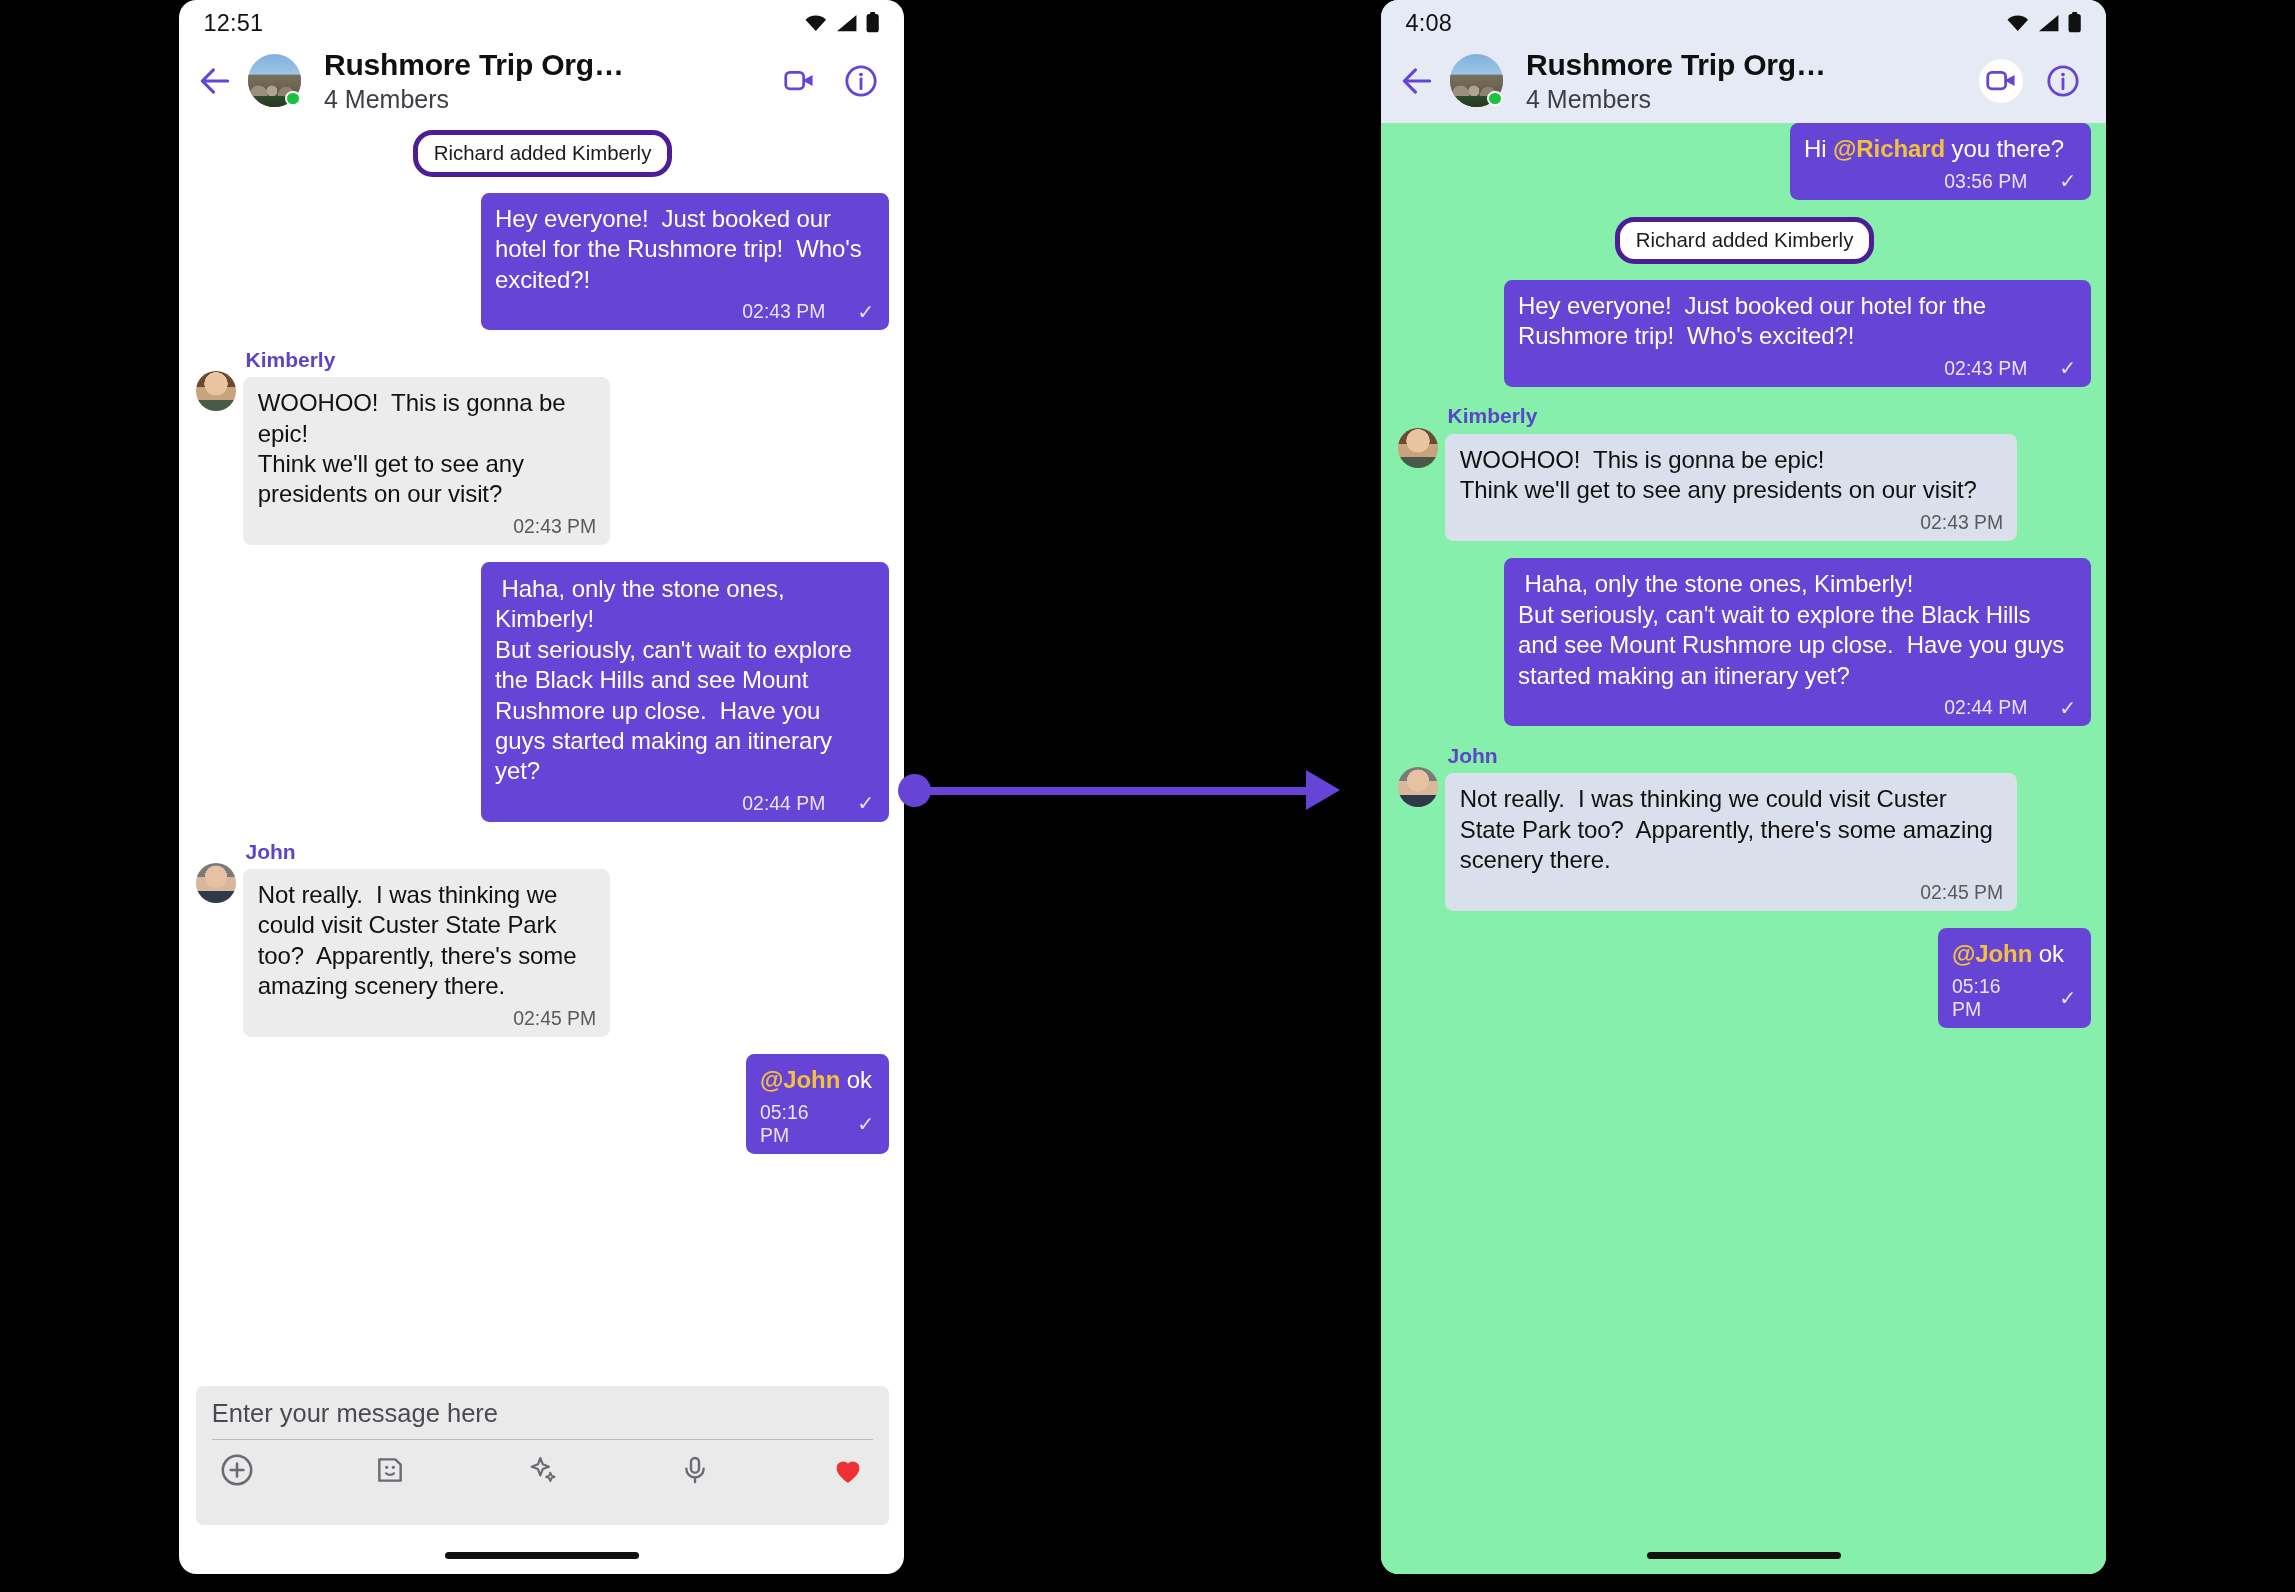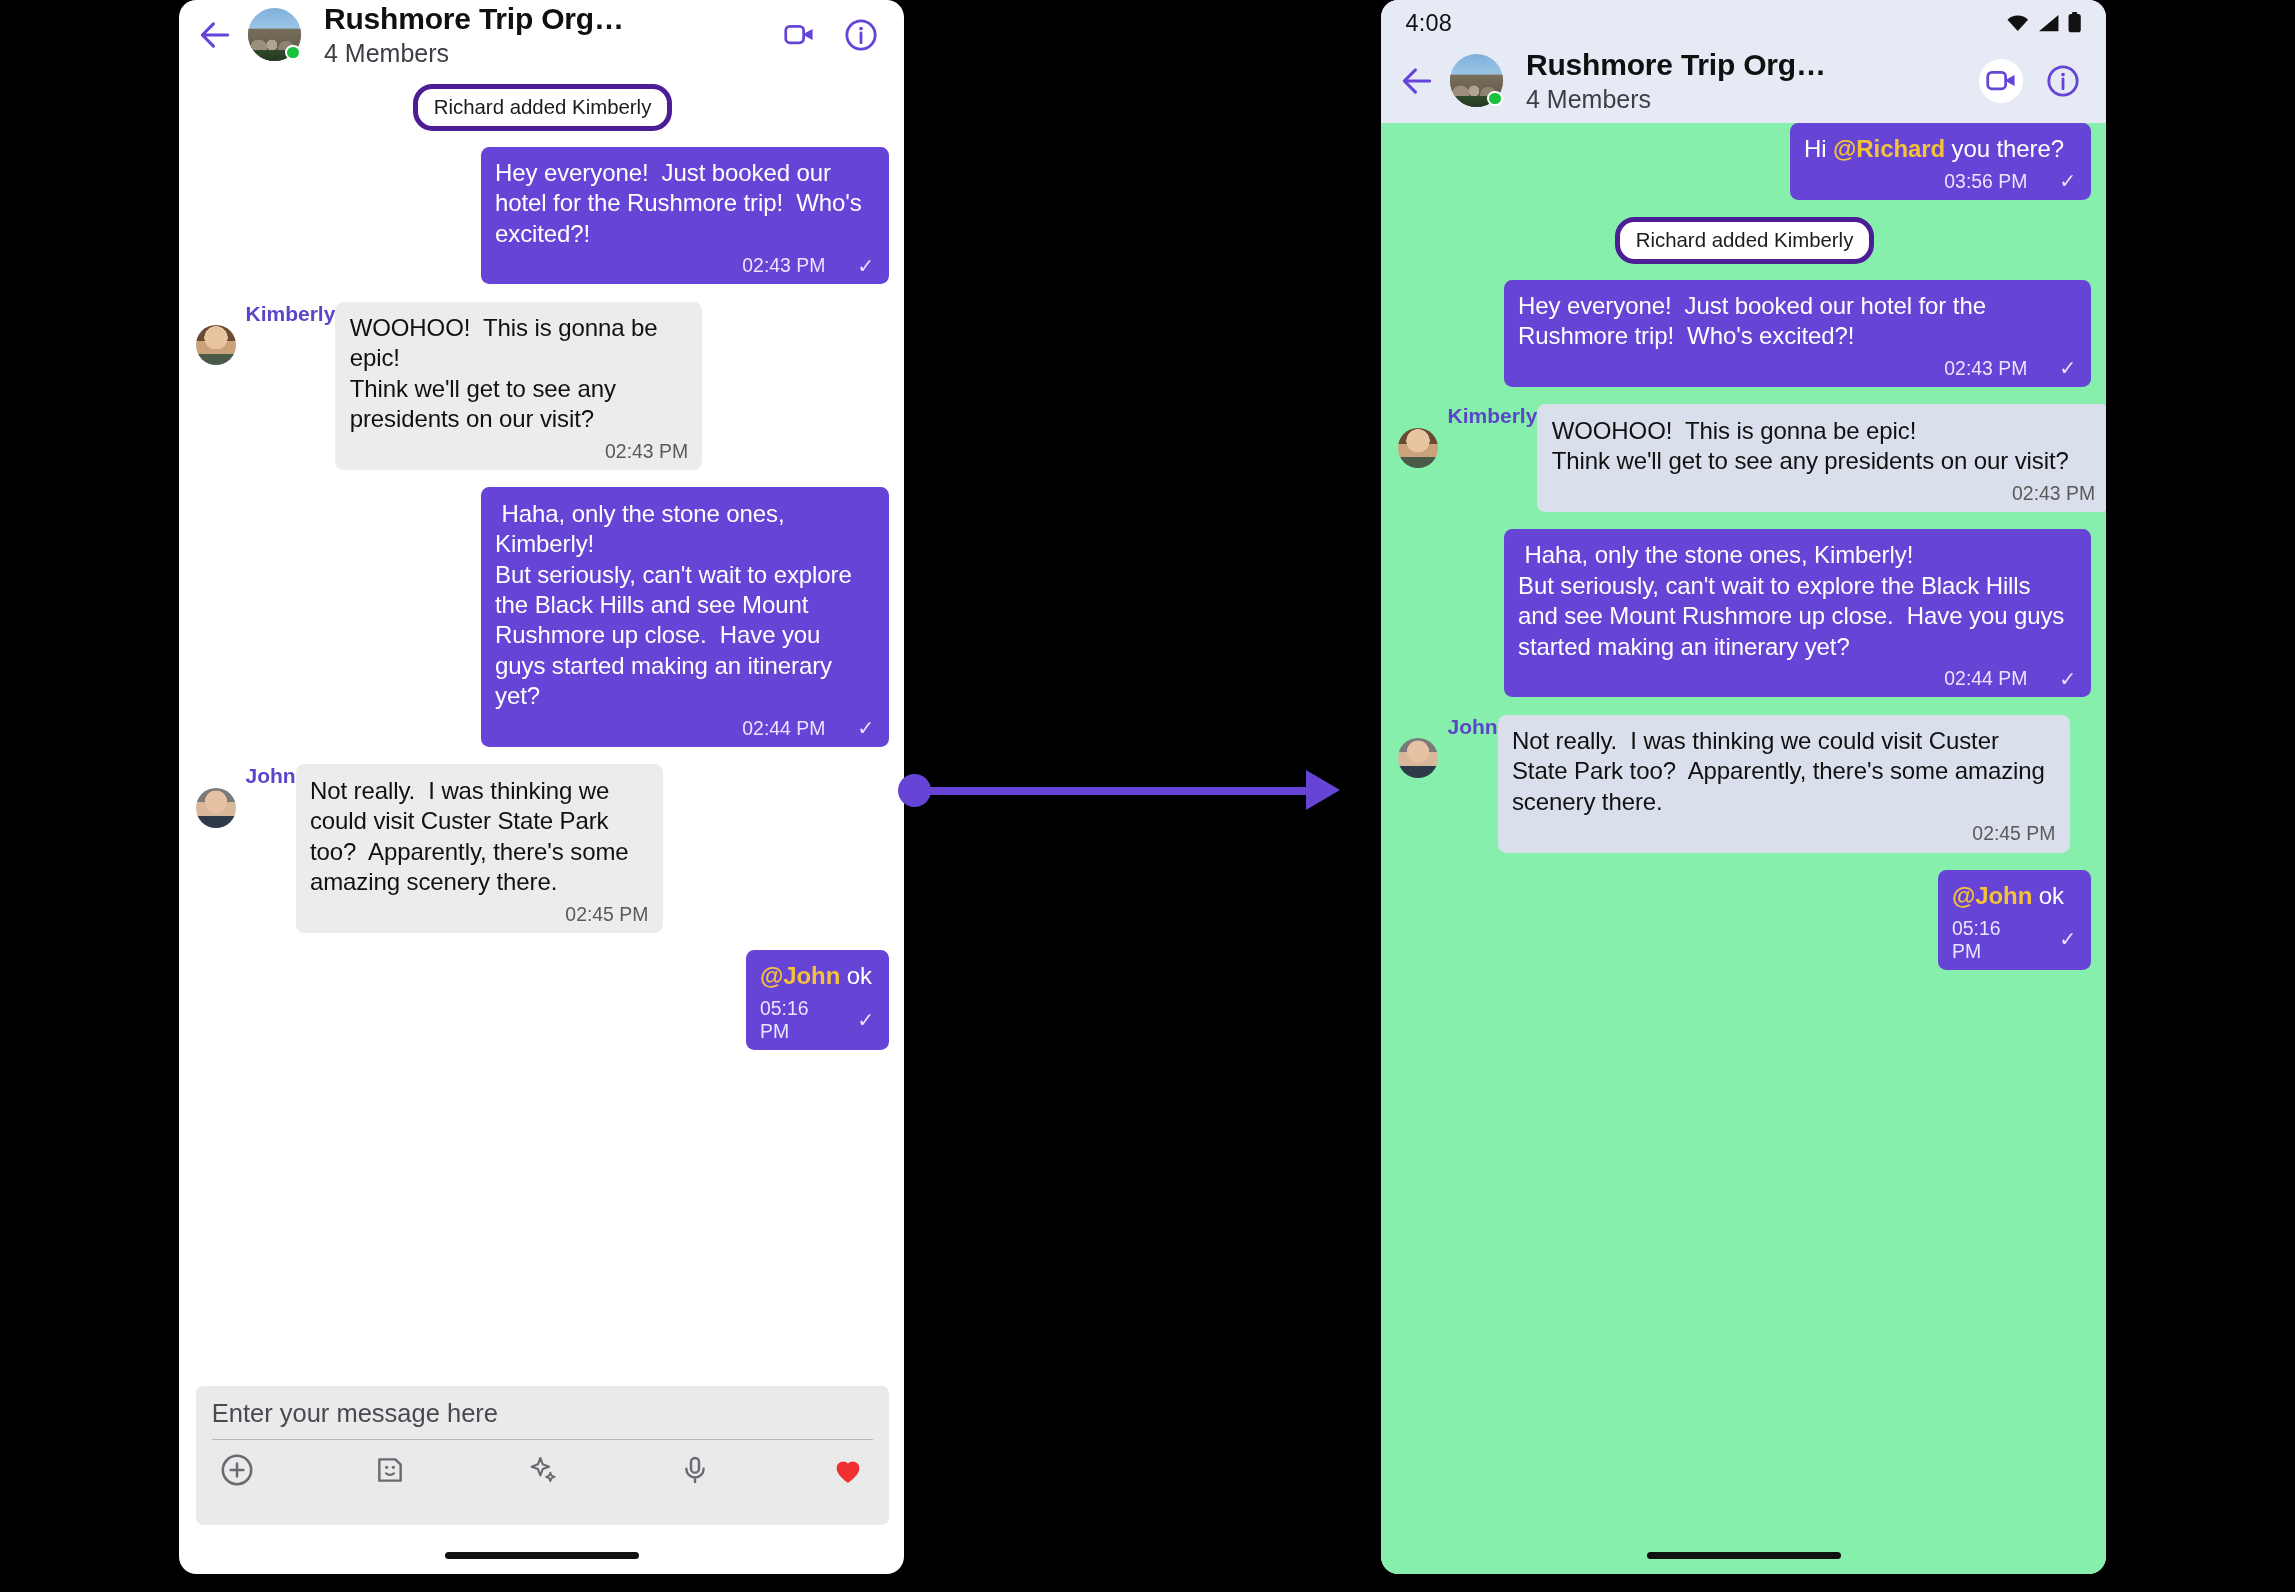--- a/index.html
+++ b/index.html
@@ -108,21 +108,21 @@
     font-size: 19.4px;
   }
   .bubble.out .meta { color: #e9e4ff; gap: 32px; }
   .bubble.in  .meta { color: #5a5a5a; }
   .tick { font-size: 20.4px; line-height: 1; }
 
   .sender-name {
     font-size: 21px; font-weight: bold; color: #5b46c9;
     margin-bottom: 5.1px; margin-left: 2px;
   }
-  .in-col { display: flex; flex-direction: row; }
+  .in-col { display: flex; flex-direction: column; }
   .sm-avatar {
     width: 40px; height: 40px; border-radius: 50%;
     flex: 0 0 auto; margin-top: 23.5px; overflow: hidden;
   }
   .sm-avatar.kim { background: radial-gradient(circle at 50% 32%, #e8c4a0 0 34%, transparent 35%), linear-gradient(#6b4a32 0 40%, #caa37d 40% 72%, #4a5a48 72%); }
   .sm-avatar.john { background: radial-gradient(circle at 50% 34%, #e7c2a2 0 33%, transparent 34%), linear-gradient(#7a7a7a 0 34%, #d8b89a 34% 70%, #2e3a4a 70%); }
 
   .divider-row { display: flex; justify-content: center; margin: 7.1px 0 15.3px 0; }
   .sys-pill {
     border: 5px solid #4c1d95; border-radius: 19.4px;
@@ -166,20 +166,42 @@
     border-top: 20.4px solid transparent; border-bottom: 20.4px solid transparent;
     border-left: 34px solid #6544d6; }
 </style>
 </head>
 <body>
 
 <div class="stage">
 
   <div class="phone" id="phone-left">
 
+    <div class="statusbar">
+      <div class="clock">12:51</div>
+      <div class="spacer"></div>
+      <div class="sb-icons">
+        <span>
+          <svg width="23.5" height="18.4" viewBox="0 0 24 18">
+              <path d="M12 17 1.5 5.5A15 15 0 0 1 22.5 5.5Z" fill="#111"></path>
+            </svg>
+        </span>
+        <span>
+          <svg width="22.5" height="18.4" viewBox="0 0 22 18">
+              <path d="M1 17 20 1v16z" fill="#111"></path>
+            </svg>
+        </span>
+        <span>
+          <svg width="13.3" height="21.4" viewBox="0 0 13 21">
+              <rect x="0.5" y="2" width="12" height="18" rx="2.5" fill="#111"></rect>
+              <rect x="4" y="0" width="5" height="3" rx="1" fill="#111"></rect>
+            </svg>
+        </span>
+      </div>
+    </div>
 
     <div class="chat-header">
       <span class="back-arrow">
         <svg width="38" height="38" viewBox="0 0 24 24">
             <path d="M20 12H5M11 5l-7 7 7 7" fill="none" stroke="#6544d6" stroke-width="2" stroke-linecap="round" stroke-linejoin="round"></path>
           </svg>
       </span>
       <div class="avatar-wrap">
         <div class="avatar">
             <div class="rock"></div>

